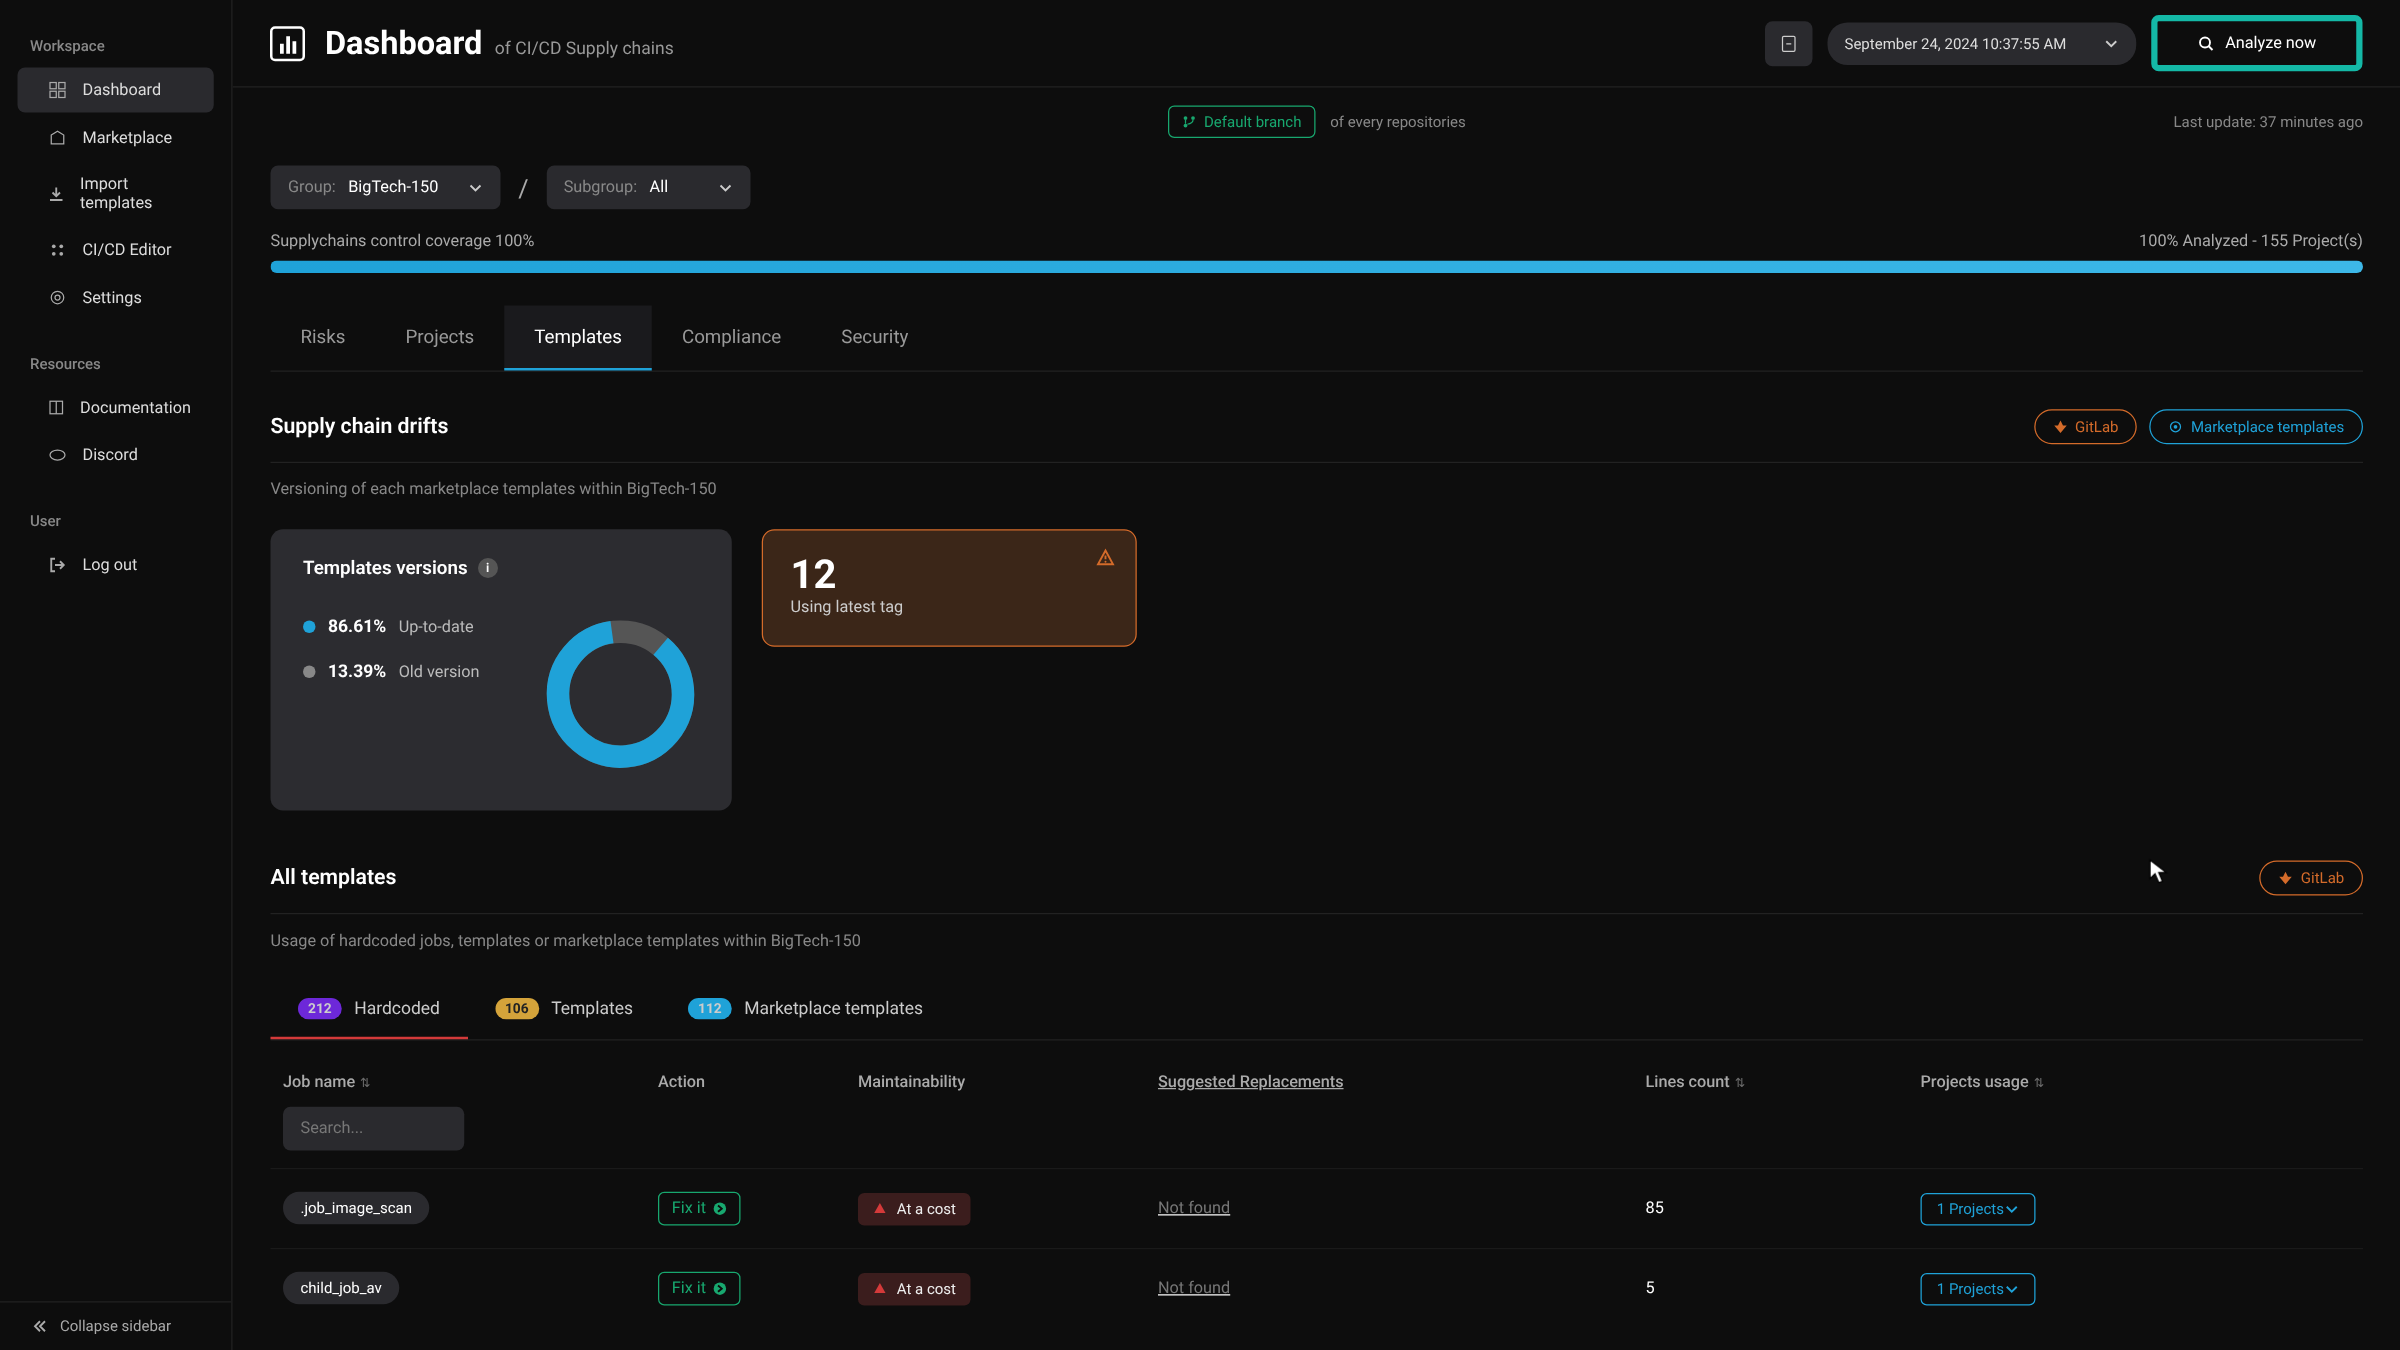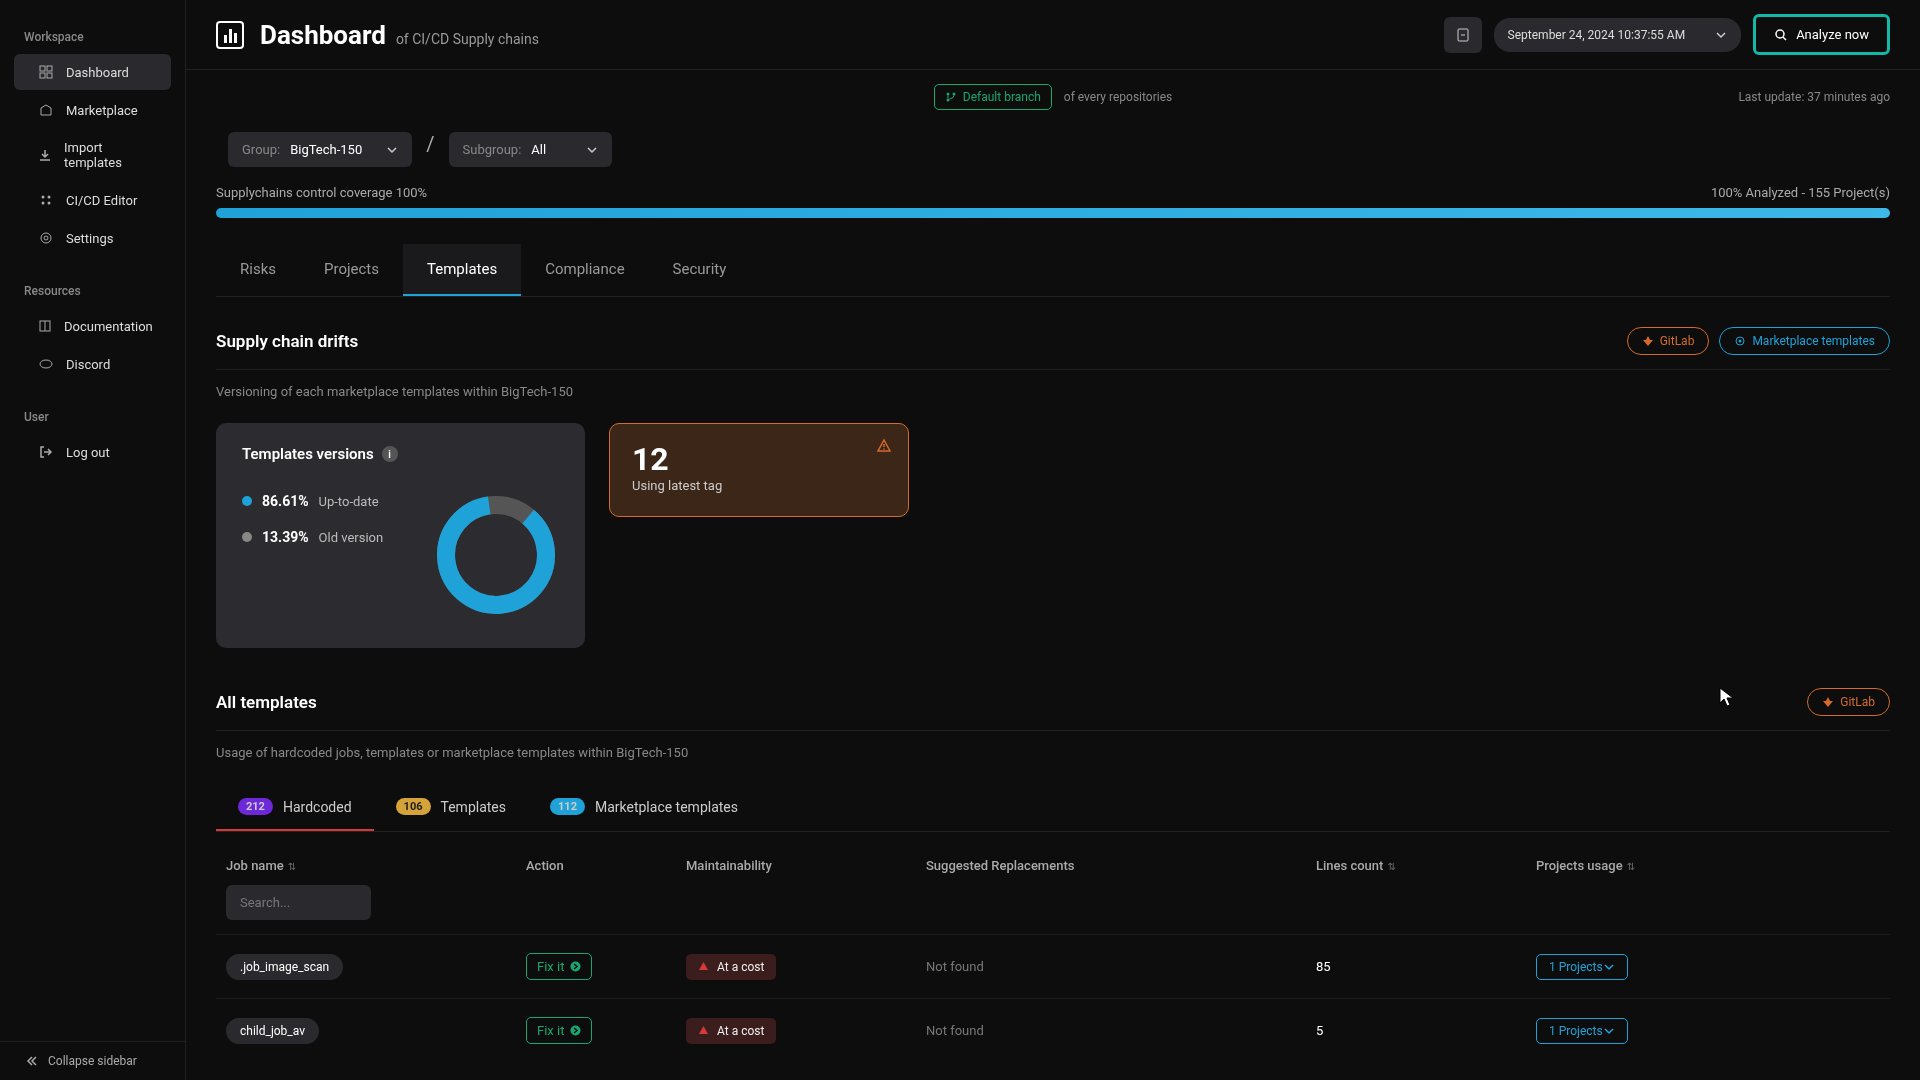--- a/index.html
+++ b/index.html
@@ -30,30 +30,30 @@
 .title-group { display: flex; align-items: baseline; gap: 10px; }
 .title-icon { width: 28px; height: 28px; border: 2px solid #fff; border-radius: 4px; display: flex; align-items: flex-end; justify-content: center; gap: 2px; padding: 4px; margin-right: 6px; align-self: center; }
 .title-icon span { width: 3px; background: #fff; }
 .title-icon span:nth-child(1){height:8px;} .title-icon span:nth-child(2){height:14px;} .title-icon span:nth-child(3){height:10px;}
 .page-title { font-size: 26px; font-weight: 700; }
 .page-subtitle { font-size: 14px; color: #999; }
 
 .topbar-right { margin-left: auto; display: flex; align-items: center; gap: 12px; }
 .icon-btn { width: 38px; height: 36px; background: #2a2a2e; border-radius: 6px; display: flex; align-items: center; justify-content: center; cursor: pointer; }
 .date-pill { background: #2a2a2e; border-radius: 16px; padding: 10px 14px; display: flex; align-items: center; gap: 30px; font-size: 12px; color: #ddd; cursor: pointer; }
-.analyze-btn { border: 3px solid #14b8a6; border-radius: 6px; padding: 10px 18px; display: flex; align-items: center; gap: 8px; font-size: 13px; color: #fff; cursor: pointer; }
+.analyze-btn { border: 5px solid #14b8a6; border-radius: 6px; padding: 10px 32px; display: flex; align-items: center; gap: 8px; font-size: 13px; color: #fff; cursor: pointer; }
 
 .content { flex: 1; overflow-y: auto; padding: 0 30px 30px; }
 
 .branch-row { display: flex; align-items: center; justify-content: center; position: relative; padding: 14px 0; }
 .branch-chip { border: 1px solid #18a86f; color: #18a86f; border-radius: 5px; padding: 5px 10px; font-size: 12px; display: flex; align-items: center; gap: 6px; }
 .branch-sub { font-size: 12px; color: #888; margin-left: 12px; }
 .last-update { position: absolute; right: 0; font-size: 12px; color: #888; }
 
-.filter-row { display: flex; gap: 10px; margin: 8px 12px 18px; }
+.filter-row { display: flex; align-items: center; gap: 10px; margin: 8px 0 18px; }
 .select-pill { background: #2a2a2e; border-radius: 6px; padding: 10px 14px; display: flex; align-items: center; gap: 10px; font-size: 13px; cursor: pointer; }
 .select-pill .lbl { color: #888; }
 .select-pill .val { color: #fff; }
 .slash { font-size: 20px; color: #aaa; margin: 0 4px; }
 
 .coverage-row { display: flex; justify-content: space-between; font-size: 13px; color: #aaa; margin-bottom: 8px; }
 .progress { height: 10px; background: #222; border-radius: 5px; overflow: hidden; margin-bottom: 26px; }
 .progress-fill { height: 100%; background: linear-gradient(90deg, #1fa2d8, #3db8e8); width: 100%; }
 
 .tabs { display: flex; border-bottom: 1px solid #222; margin-bottom: 30px; }
@@ -92,21 +92,21 @@
 .subtab.active { border-bottom-color: #d43a3a; }
 .count-pill { border-radius: 10px; padding: 2px 8px; font-size: 11px; font-weight: 700; }
 .pill-red { background: #6d28d9; }
 .pill-yellow { background: #d4a33a; color: #222; }
 .pill-cyan { background: #1fa2d8; }
 
 .table-head { display: flex; padding: 18px 10px 12px; font-size: 13px; color: #aaa; font-weight: 500; }
 .col-name { width: 300px; }
 .col-action { width: 160px; }
 .col-maint { width: 240px; }
-.col-sugg { width: 390px; }
+.col-sugg { width: 390px; text-decoration: underline; }
 .col-lines { width: 220px; }
 .col-proj { flex: 1; }
 .sort-icon { font-size: 10px; margin-left: 4px; opacity: .6; }
 
 .search-input { background: #2a2a2e; border: none; border-radius: 6px; padding: 10px 14px; color: #aaa; font-size: 13px; width: 145px; margin: 0 0 14px 10px; }
 .search-input::placeholder { color: #777; }
 
 .table-row { display: flex; align-items: center; padding: 18px 10px; border-top: 1px solid #1a1a1a; font-size: 13px; }
 .job-chip { background: #2a2a2e; border-radius: 14px; padding: 6px 14px; font-size: 12px; }
 .fix-chip { background: transparent; border: 1px solid #18a86f; color: #18a86f; border-radius: 5px; padding: 5px 10px; display: inline-flex; align-items: center; gap: 6px; cursor: pointer; }

